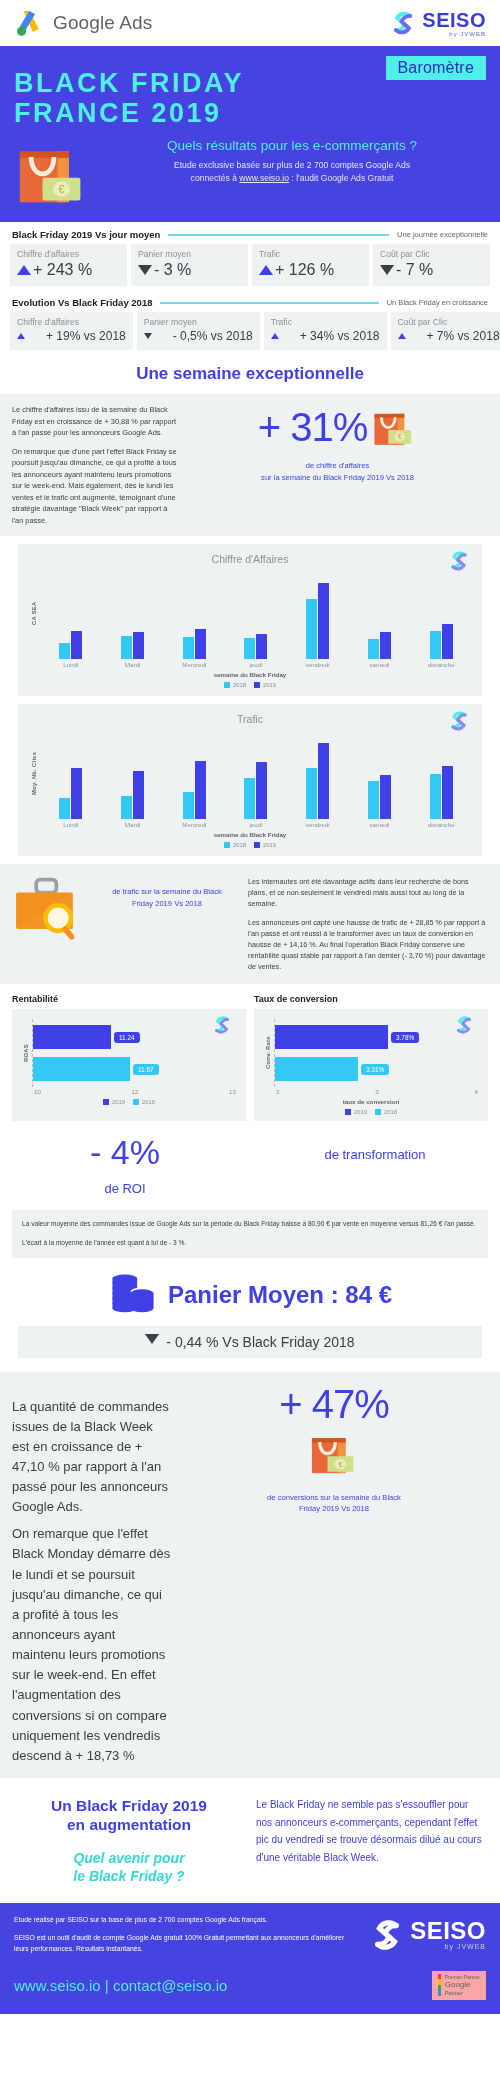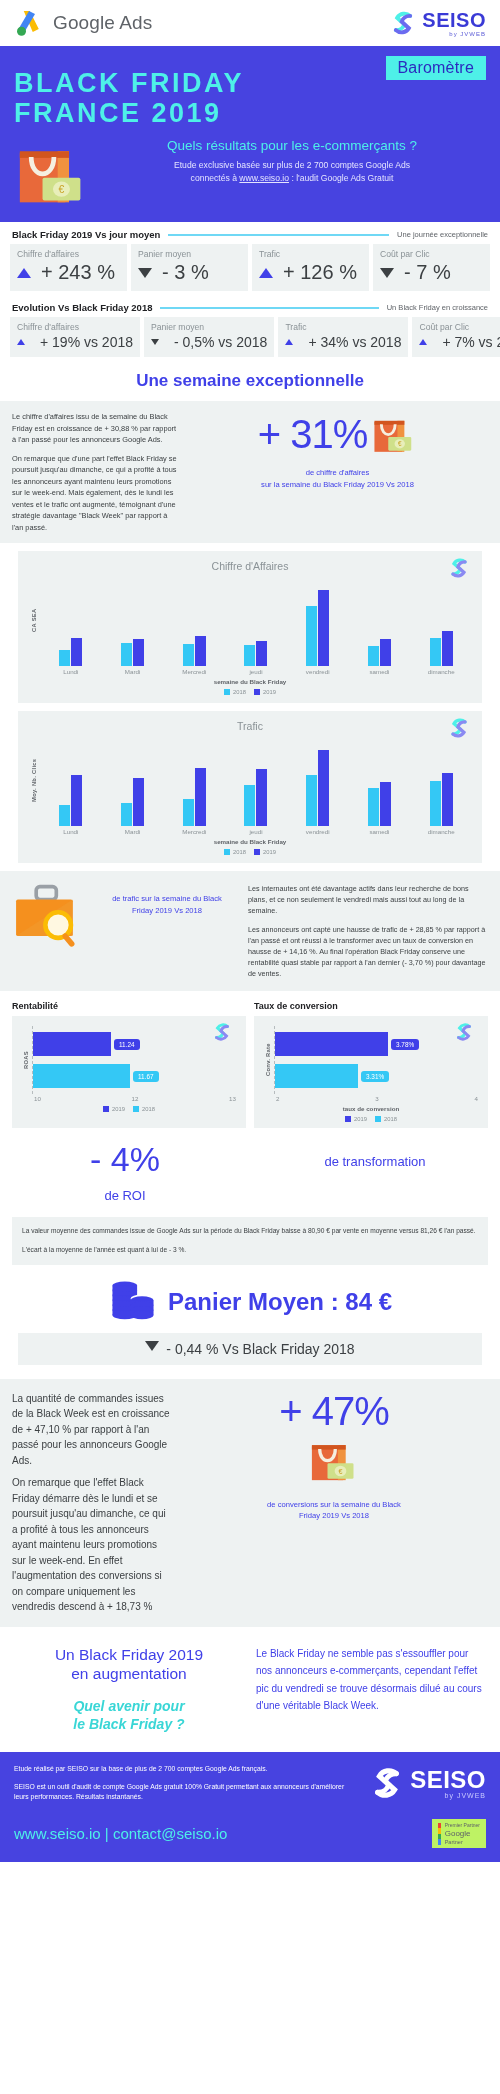--- a/index.html
+++ b/index.html
@@ -36,22 +36,22 @@
 
   
   .kpi-head { display:flex; align-items:center; gap:8px; padding:7px 12px 4px; }
   .kpi-head .lbl { font-size:9.5px; font-weight:bold; color:#202124; white-space:nowrap; }
   .kpi-head .rule { flex:1; height:1.5px; background:#6fd8f5; }
   .kpi-head .note { font-size:7.5px; color:#5f6368; white-space:nowrap; }
 
   .kpi-row { display:flex; gap:4px; padding:0 10px 4px; }
   .kpi-card { flex:1; background:#eef2f2; padding:5px 7px 7px; }
   .kpi-card .title { font-size:8.6px; color:#8a9296; margin-bottom:2px; }
-  .kpi-card .val { font-size:20px; color:#3c4043; display:flex; align-items:center; gap:10px; white-space:nowrap; }
-  .kpi-card.small .val { font-size:14px; gap:15px; }
+  .kpi-card .val { font-size:16px; color:#3c4043; display:flex; align-items:center; gap:2px; white-space:nowrap; }
+  .kpi-card.small .val { font-size:12px; gap:21px; }
   .tri-up { width:0;height:0;border-left:7px solid transparent;border-right:7px solid transparent;border-bottom:10px solid #4040e8; display:inline-block; }
   .tri-dn { width:0;height:0;border-left:7px solid transparent;border-right:7px solid transparent;border-top:10px solid #3c4043; display:inline-block; }
   .kpi-card.small .tri-up { border-left-width:4px;border-right-width:4px;border-bottom-width:6px; }
   .kpi-card.small .tri-dn { border-left-width:4px;border-right-width:4px;border-top-width:6px; }
 
   
   .sec-h { text-align:center; font-size:17px; font-weight:bold; color:#4040e8; padding:10px 12px 10px; }
 
   
   .grey-block { background:#eef2f2; display:flex; padding:10px 12px; gap:10px; }
@@ -110,43 +110,43 @@
   .note-box p + p { margin-top:8px; }
 
   
   .panier { display:flex; align-items:center; justify-content:center; gap:10px; padding:14px 0 8px; }
   .coins { width:50px; height:46px; position:relative; }
   .panier-t { font-size:24px; font-weight:bold; color:#4040e8; }
   .panier-bar { background:#eef2f2; margin:0 18px; padding:8px 0; text-align:center; font-size:14px; color:#3c4043; display:flex; justify-content:center; gap:7px; }
 
   
   .block47 { background:#eef2f2; display:flex; padding:12px; gap:8px; margin-top:14px; align-items:flex-start; }
-  .b47-left { flex:0 0 160px; font-size:10px; line-height:1.55; }
+  .b47-left { flex:0 0 160px; font-size:13px; line-height:1.55;margin-top:13px; }
   .b47-left p + p { margin-top:7px; }
   .b47-right { flex:1; text-align:center; }
   .bag2 { width:56px; height:54px; display:inline-block; vertical-align:middle; position:relative; }
 
   
   .concl { display:flex; padding:18px 14px 18px; gap:12px; }
   .concl-l { flex:1; }
-  .concl-t { font-size:15.5px; font-weight:normal; color:#4040e8; text-align:center; line-height:1.25; }
+  .concl-t { font-size:15.5px; font-weight:bold; color:#4040e8; text-align:center; line-height:1.25; }
   .concl-q { font-size:14px; font-weight:bold; font-style:italic; color:#39d6d6; text-align:center; line-height:1.3; margin-top:14px; }
   .concl-r { flex:1; font-size:10px; color:#4040e8; line-height:1.75; }
 
   
   .foot1 { background:#4743e0; color:#fff; display:flex; align-items:center; padding:12px 14px; gap:10px; }
   .foot1-txt { flex:1; font-size:6.8px; line-height:1.6; }
   .foot1-txt p + p { margin-top:7px; }
   .foot-brand { display:flex; align-items:center; gap:6px; }
   .foot-s { width:34px; height:34px; }
   .foot-word { font-size:24px; font-weight:bold; color:#fff; line-height:1; letter-spacing:.5px; }
   .foot-sub { font-size:7px; color:#c9c9ff; text-align:right; letter-spacing:1px; }
   .foot2 { background:#4743e0; display:flex; align-items:center; justify-content:space-between; padding:4px 14px 14px; }
   .foot2-url { color:#4ef0e8; font-size:15px; }
-  .gpartner { background:#bef264; padding:3px 6px; display:flex; align-items:center; gap:4px; }
+  .gpartner { background:#fca5a5; padding:3px 6px; display:flex; align-items:center; gap:4px; }
   .gp-line { width:3px; height:22px; background:linear-gradient(#ea4335 0 25%, #fbbc04 25% 50%, #34a853 50% 75%, #4285f4 75% 100%); }
   .gp-txt { font-size:5.5px; color:#5f6368; line-height:1.25; }
   .gp-g { font-size:8px; color:#5f6368; }
 </style>
 </head>
 <body>
 
 <div class="topbar">
   <div class="gads">
     <span class="gads-logo">
@@ -580,21 +580,21 @@
   <span class="panier-t">Panier Moyen : 84 €</span>
 </div>
 <div class="panier-bar">
   <span class="tri-dn"></span>
   <span>- 0,44 % Vs Black Friday 2018</span>
 </div>
 
 <div class="block47">
   <div class="b47-left">
     <p>La quantité de commandes issues de la Black Week est en croissance de + 47,10 % par rapport à l'an passé pour les annonceurs Google Ads.</p>
-    <p>On remarque que l'effet Black Friday démarre dès le lundi et se poursuit jusqu'au dimanche, ce qui a profité à tous les annonceurs ayant maintenu leurs promotions sur le week-end. En effet l'augmentation des conversions si on compare uniquement les vendredis descend à + 18,73 %</p>
+    <p>On remarque que l'effet Black Monday démarre dès le lundi et se poursuit jusqu'au dimanche, ce qui a profité à tous les annonceurs ayant maintenu leurs promotions sur le week-end. En effet l'augmentation des conversions si on compare uniquement les vendredis descend à + 18,73 %</p>
   </div>
   <div class="b47-right">
     <div style="display:flex;align-items:center;justify-content:center;gap:4px;flex-direction:column;">
       <span class="big-num">+ 47%</span>
       <span class="bag2">
         <svg viewBox="0 0 80 74" width="52" height="50">
           <rect x="6" y="16" width="48" height="52" fill="#e8693a"></rect>
           <rect x="46" y="14" width="12" height="54" fill="#f0923f"></rect>
           <rect x="6" y="14" width="52" height="7" fill="#d2551f"></rect>
           <path d="M18 20 C18 44 42 44 42 20" stroke="#f5efe0" stroke-width="5" fill="none"></path>

